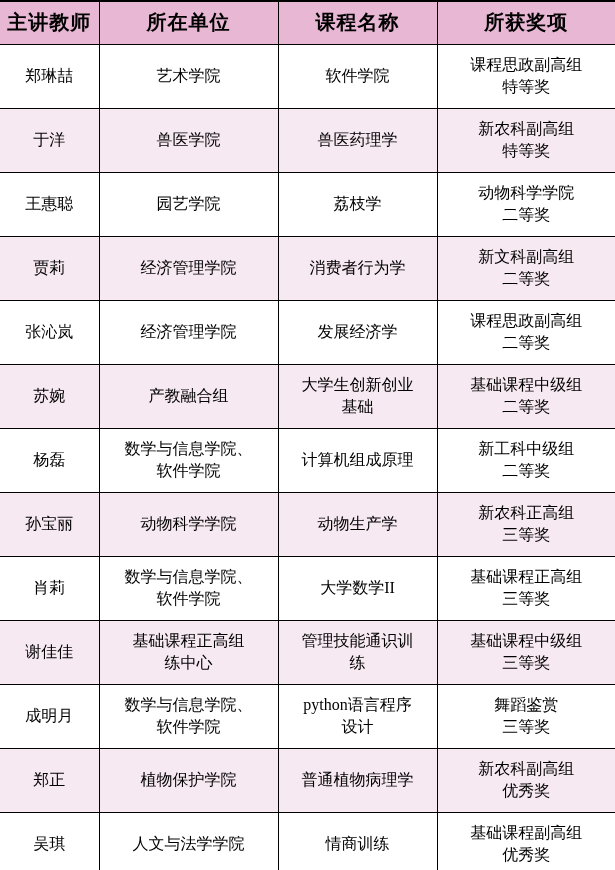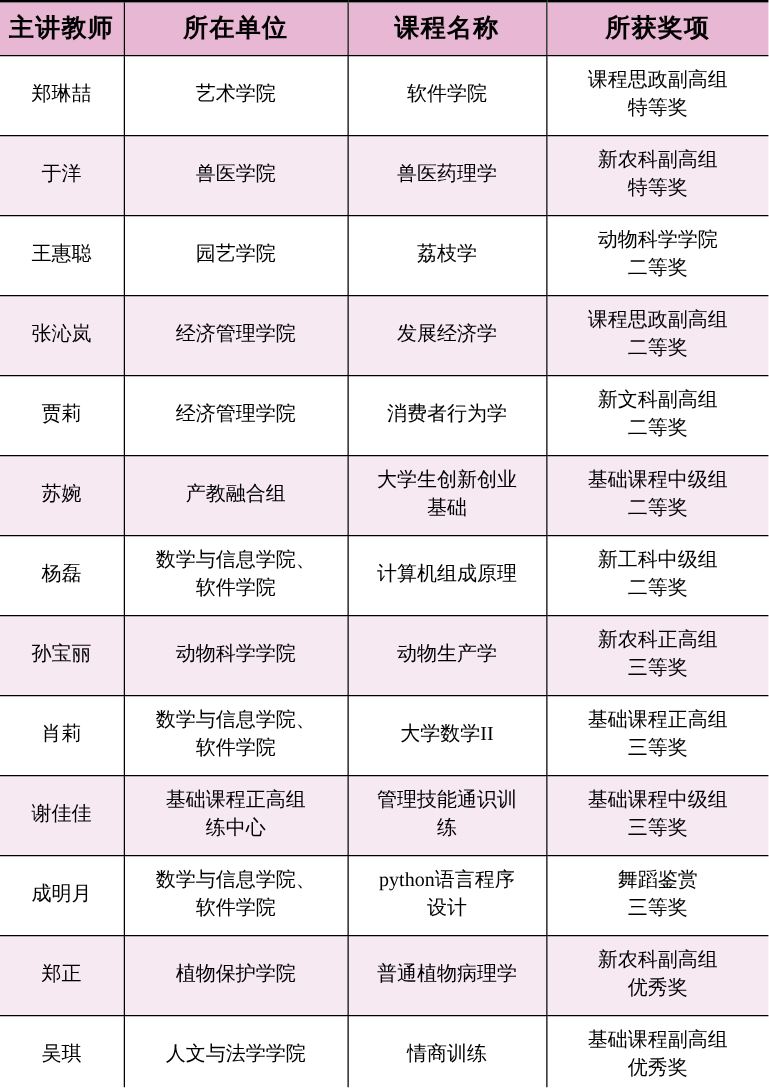--- a/index.html
+++ b/index.html
@@ -90,31 +90,31 @@
 特等奖</td>
         </tr>
         <tr>
           <td>王惠聪</td>
           <td>园艺学院</td>
           <td>荔枝学</td>
           <td>动物科学学院
 二等奖</td>
         </tr>
         <tr>
+          <td>贾莉</td>
+          <td>经济管理学院</td>
+          <td>消费者行为学</td>
+          <td>新文科副高组
+二等奖</td>
+        </tr>
+        <tr>
           <td>张沁岚</td>
           <td>经济管理学院</td>
           <td>发展经济学</td>
           <td>课程思政副高组
-二等奖</td>
-        </tr>
-        <tr>
-          <td>贾莉</td>
-          <td>经济管理学院</td>
-          <td>消费者行为学</td>
-          <td>新文科副高组
 二等奖</td>
         </tr>
         <tr>
           <td>苏婉</td>
           <td>产教融合组</td>
           <td>大学生创新创业
 基础</td>
           <td>基础课程中级组
 二等奖</td>
         </tr>

